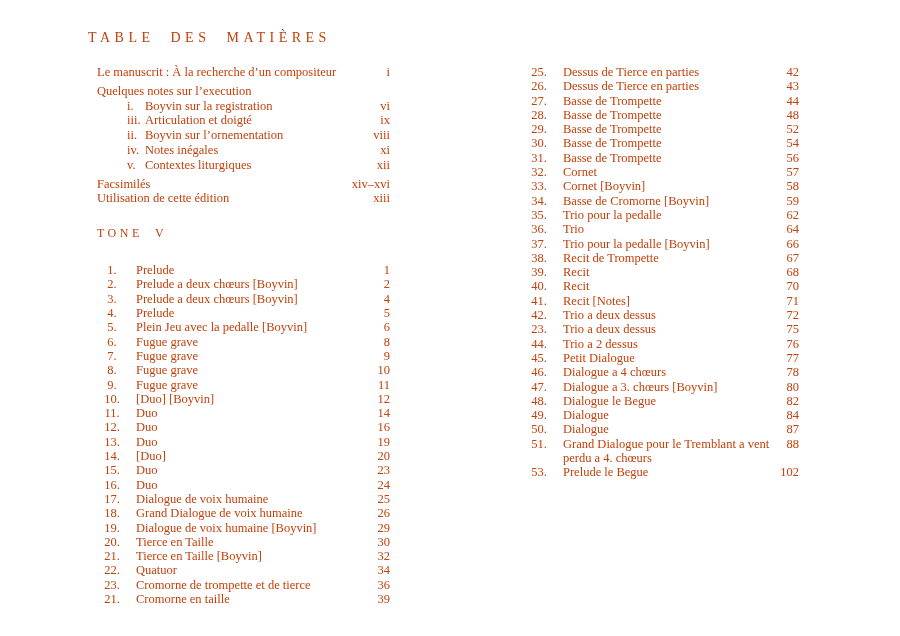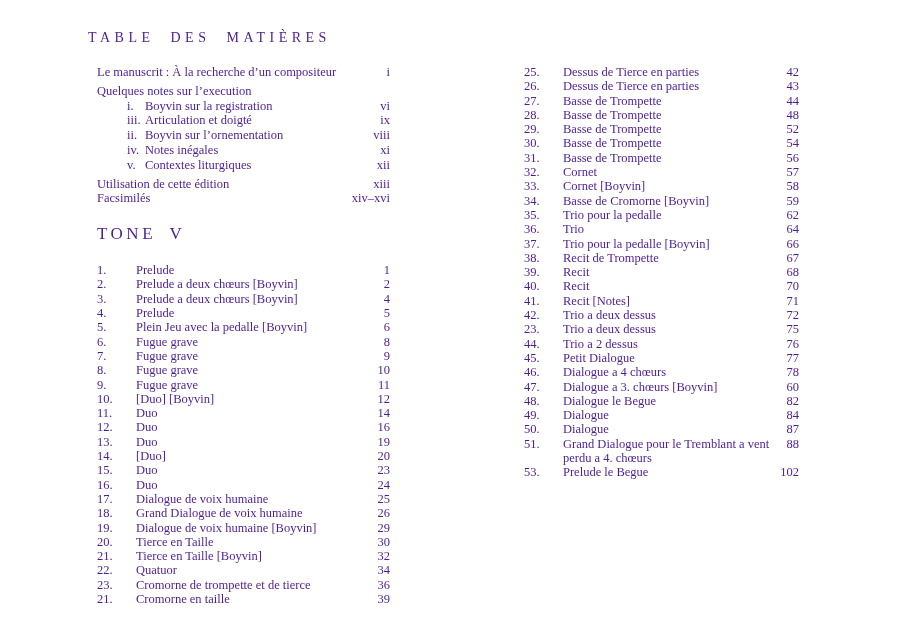--- a/index.html
+++ b/index.html
@@ -6,21 +6,21 @@
     margin: 0;
     padding: 0;
     background: #ffffff;
   }
   .page {
     position: relative;
     width: 900px;
     height: 636px;
     background: #ffffff;
     font-family: "Liberation Serif", "DejaVu Serif", serif;
-    color: #4c1d95;
+    color: #c2410c;
     box-sizing: border-box;
     padding-top: 28px;
     overflow: hidden;
   }
   .columns {
     display: flex;
     padding-left: 88px;
   }
   .col-left {
     width: 302px;
@@ -36,21 +36,21 @@
   .page-title {
     font-size: 14px;
     font-weight: normal;
     letter-spacing: 4.5px;
     word-spacing: 8px;
     margin: 0 0 18px 0;
     line-height: 19px;
     white-space: nowrap;
   }
   .section-heading {
-    font-size: 17px;
+    font-size: 12px;
     font-weight: normal;
     letter-spacing: 3.5px;
     word-spacing: 6px;
     margin: 20px 0 22px 9px;
     line-height: 15px;
   }
   .front-matter, .entries {
     margin-left: 9px;
   }
   .row {
@@ -69,21 +69,21 @@
   .fm-sub {
     padding-left: 30px;
   }
   .fm-sub .num {
     flex: none;
     width: 18px;
   }
   .entry .num {
     flex: none;
     width: 30px;
-    text-align: left;
+    text-align: center;
     margin-right: 9px;
   }
   .row .label {
     flex: 1;
     padding-right: 10px;
   }
   .row .pg {
     flex: none;
     margin-left: auto;
     text-align: right;
@@ -124,26 +124,26 @@
             <span class="num">iv.</span>
             <span class="label">Notes inégales</span>
             <span class="pg">xi</span>
           </div>
           <div class="row fm-sub">
             <span class="num">v.</span>
             <span class="label">Contextes liturgiques</span>
             <span class="pg">xii</span>
           </div>
           <div class="row fm-main">
+            <span class="label">Facsimilés</span>
+            <span class="pg">xiv–xvi</span>
+          </div>
+          <div class="row fm-main">
             <span class="label">Utilisation de cette édition</span>
             <span class="pg">xiii</span>
-          </div>
-          <div class="row fm-main">
-            <span class="label">Facsimilés</span>
-            <span class="pg">xiv–xvi</span>
           </div>
         </div>
       <h2 class="section-heading">TONE V</h2>
       <div class="entries" id="left-entries">
           <div class="row entry">
             <span class="num">1.</span>
             <span class="label">Prelude</span>
             <span class="pg">1</span>
           </div>
           <div class="row entry">
@@ -371,21 +371,21 @@
             <span class="pg">77</span>
           </div>
           <div class="row entry">
             <span class="num">46.</span>
             <span class="label">Dialogue a 4 chœurs</span>
             <span class="pg">78</span>
           </div>
           <div class="row entry">
             <span class="num">47.</span>
             <span class="label">Dialogue a 3. chœurs [Boyvin]</span>
-            <span class="pg">60</span>
+            <span class="pg">80</span>
           </div>
           <div class="row entry">
             <span class="num">48.</span>
             <span class="label">Dialogue le Begue</span>
             <span class="pg">82</span>
           </div>
           <div class="row entry">
             <span class="num">49.</span>
             <span class="label">Dialogue</span>
             <span class="pg">84</span>

